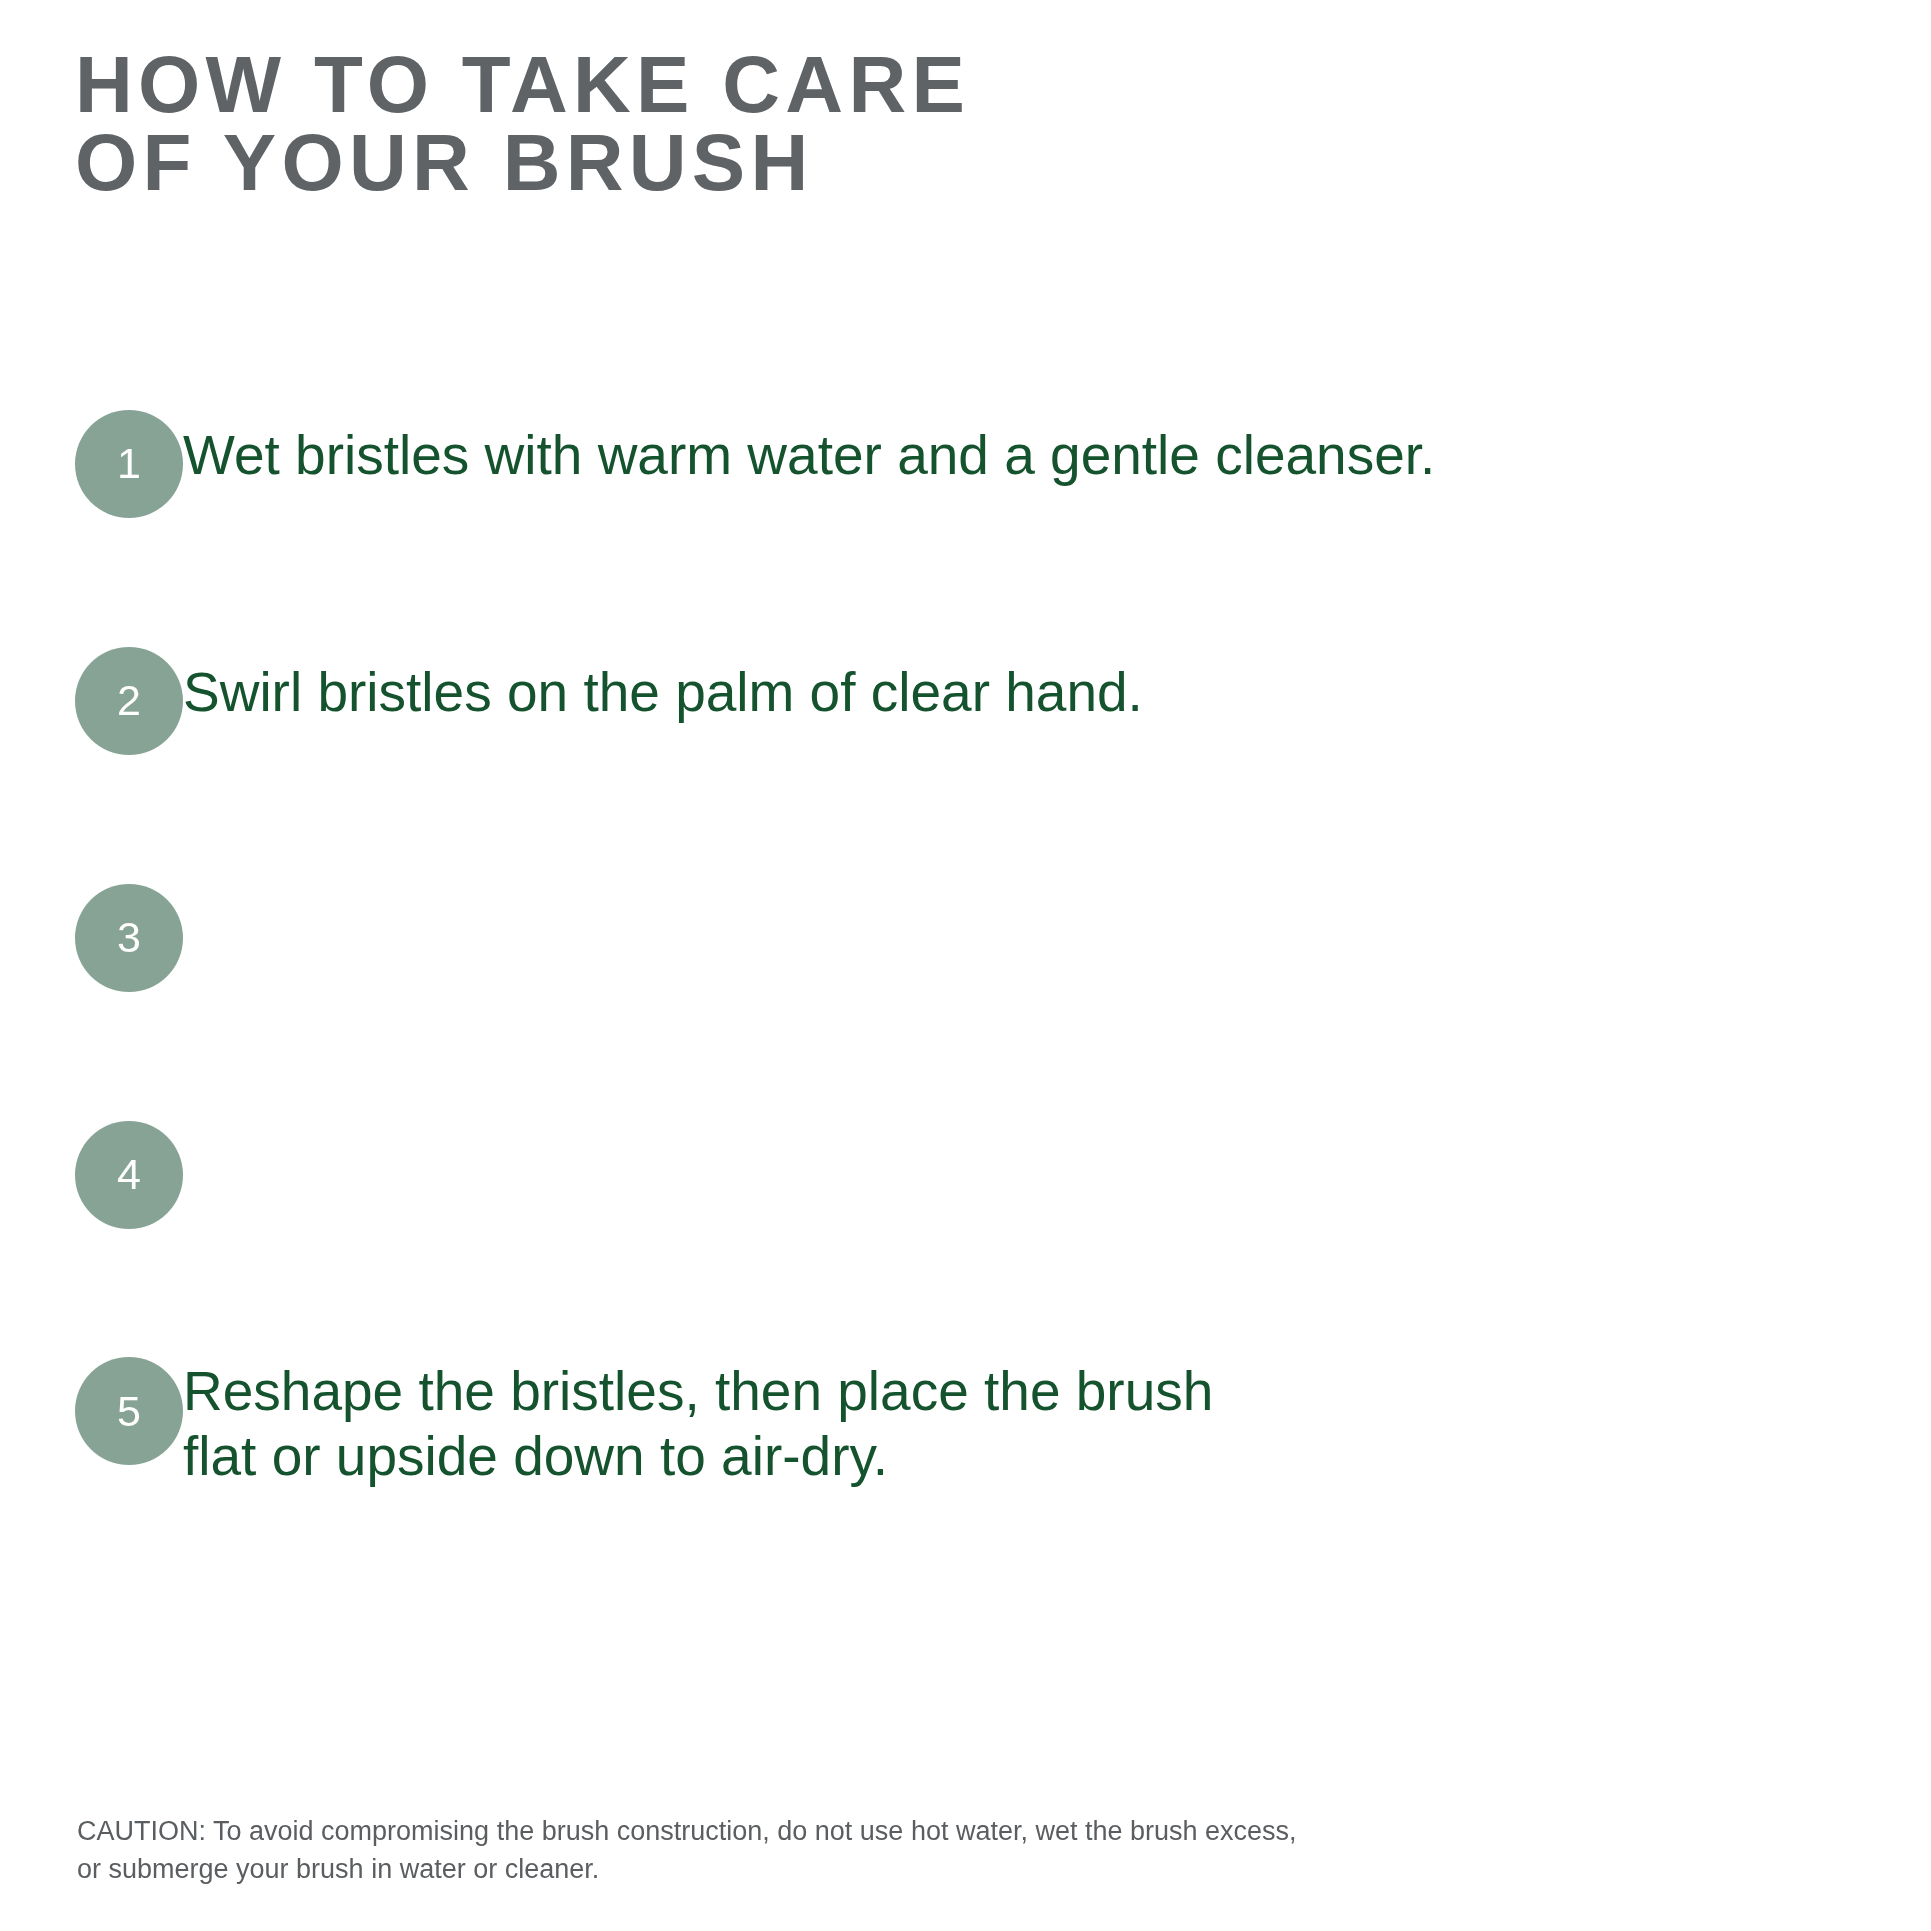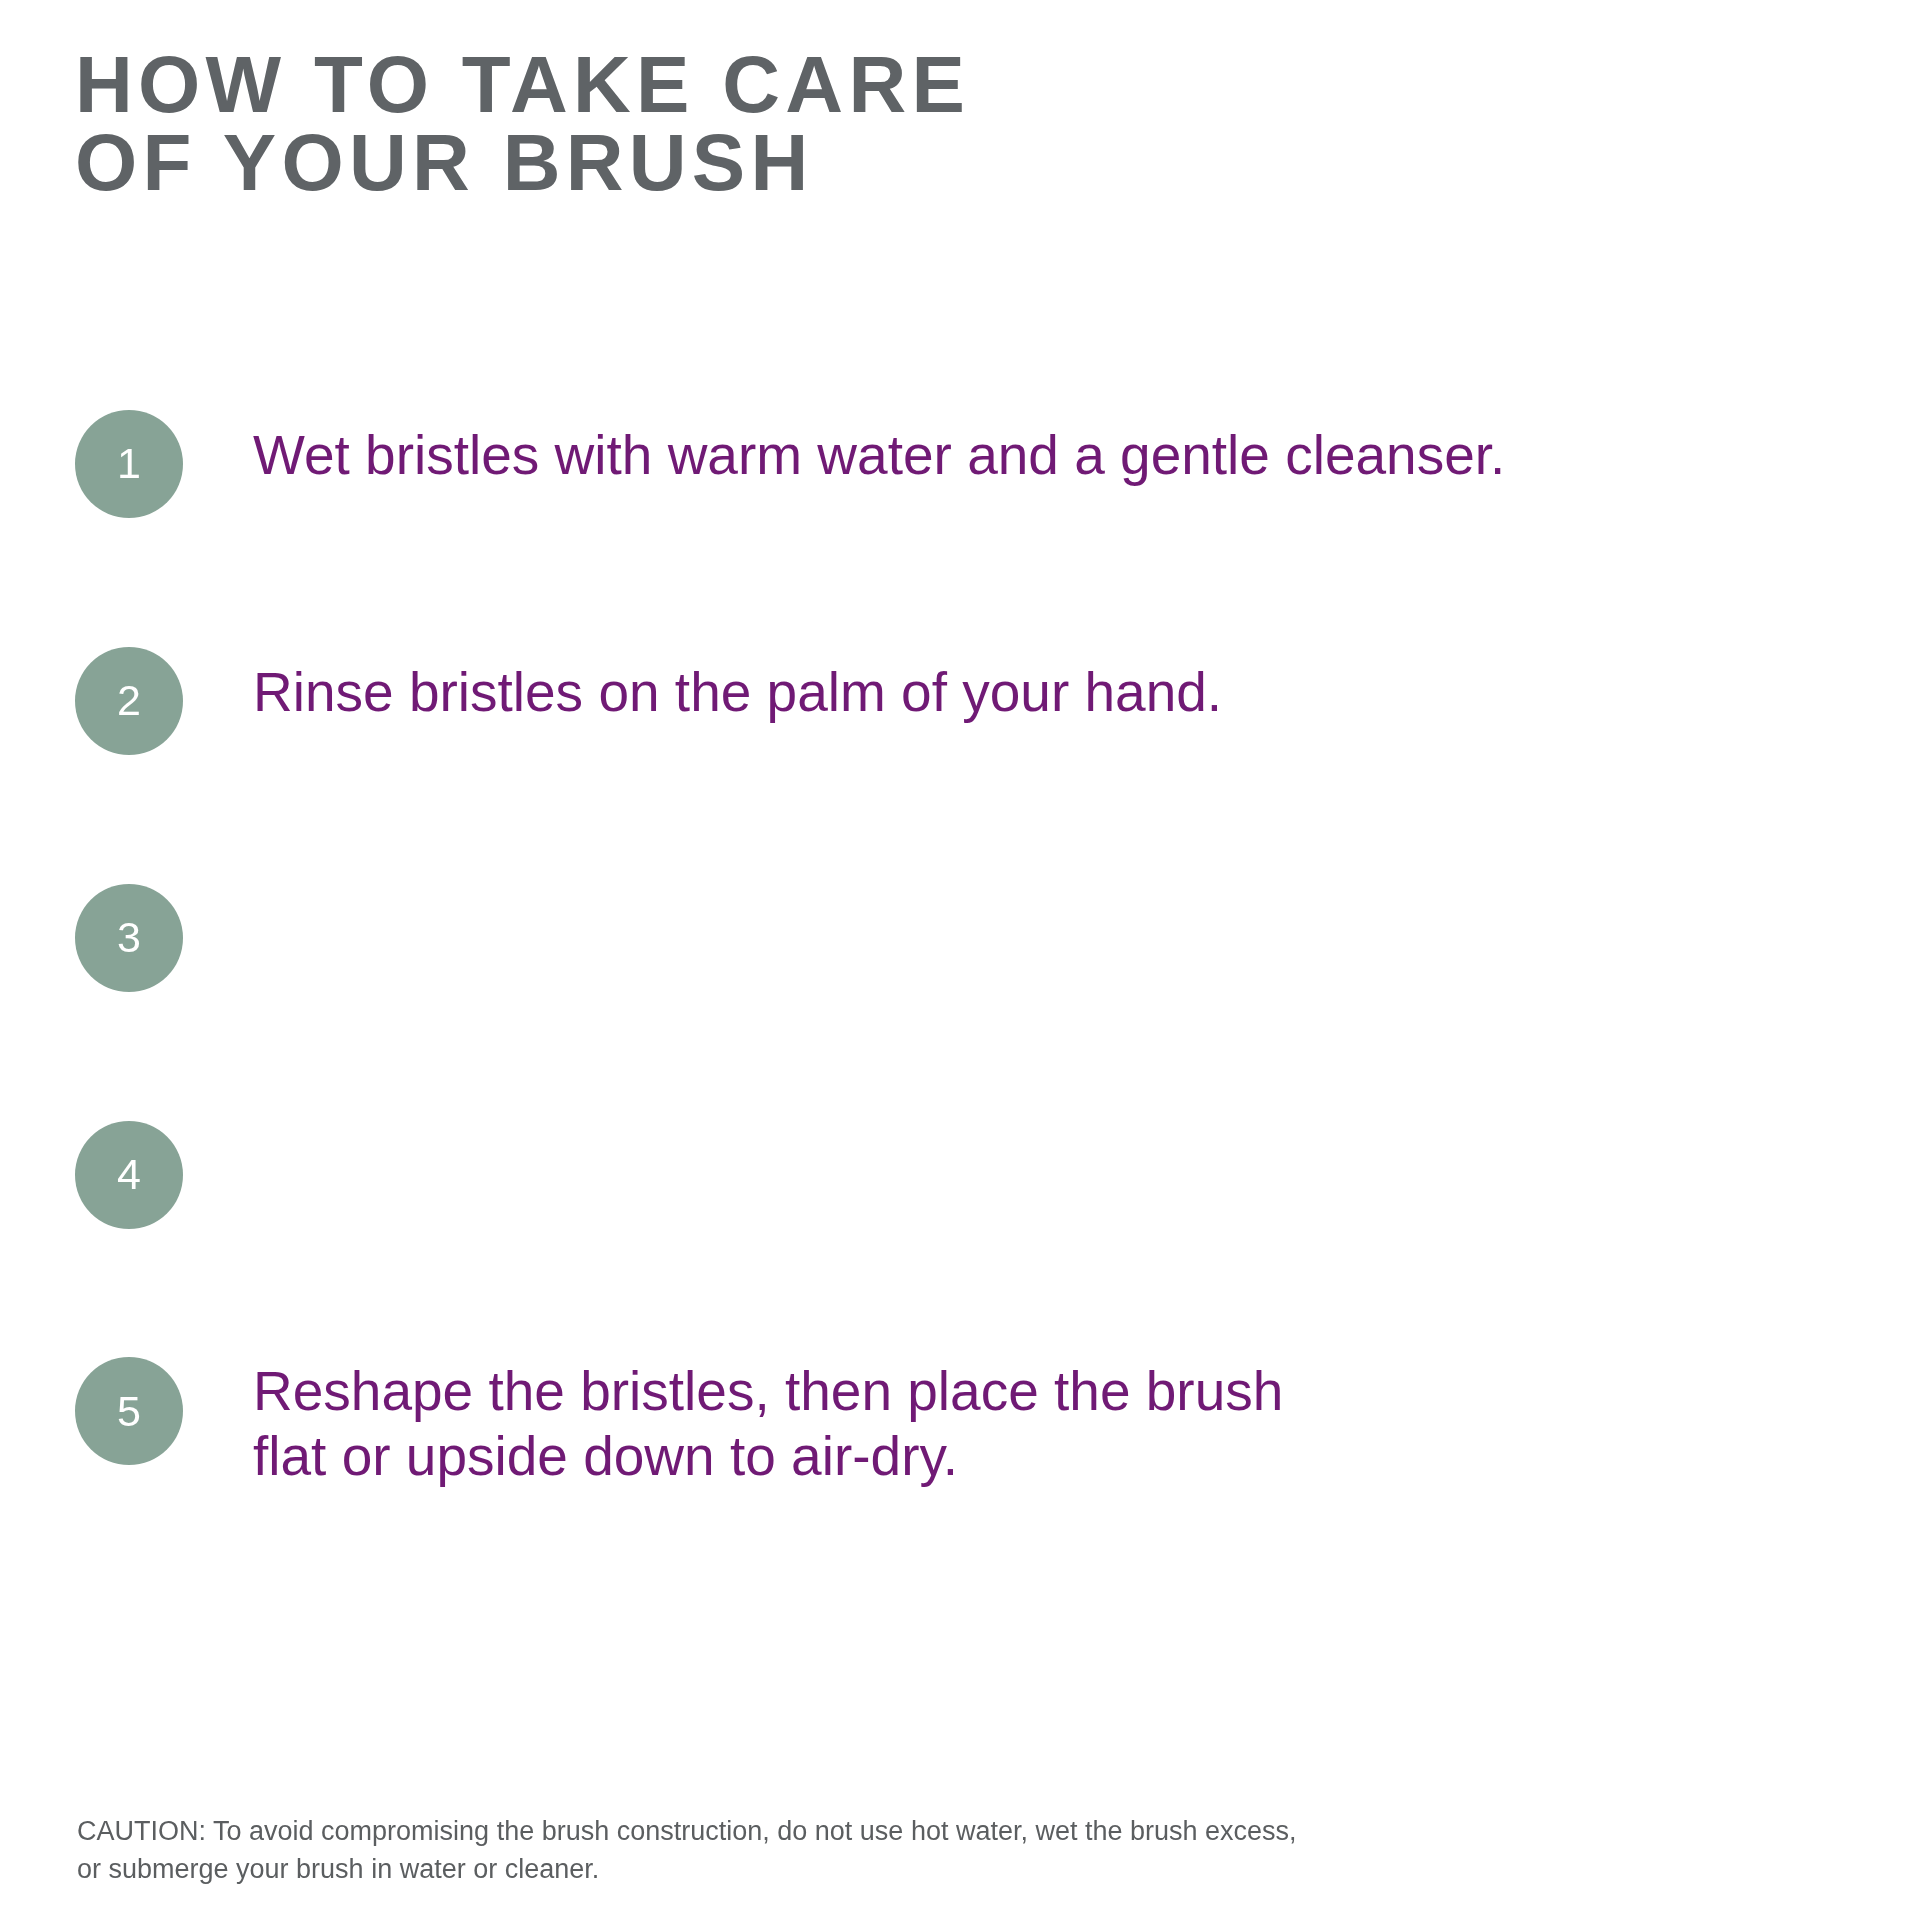--- a/index.html
+++ b/index.html
@@ -60,24 +60,23 @@
     color: #ffffff;
     font-size: 43px;
     font-weight: normal;
     display: flex;
     align-items: center;
     justify-content: center;
     line-height: 1;
     margin-top: 3.9px;
   }
   .step-text {
-    margin-left: 70px;
     font-size: 55px;
     line-height: 1.18;
-    color: #701a75;
+    color: #14532d;
     font-weight: normal;
     white-space: pre-line;
     padding-top: 17.4px;
   }
   .step.two-line .step-text {
     padding-top: 5.8px;
   }
   .caution {
     position: absolute;
     left: 77px;
@@ -99,21 +98,21 @@
 
   <div class="steps">
 
     <div class="step">
       <div class="bullet">1</div>
       <div class="step-text">Wet bristles with warm water and a gentle cleanser.</div>
     </div>
 
     <div class="step">
       <div class="bullet">2</div>
-      <div class="step-text">Rinse bristles on the palm of your hand.</div>
+      <div class="step-text">Swirl bristles on the palm of clear hand.</div>
     </div>
 
     <div class="step">
       <div class="bullet">3</div>
     </div>
 
     <div class="step">
       <div class="bullet">4</div>
     </div>
 

